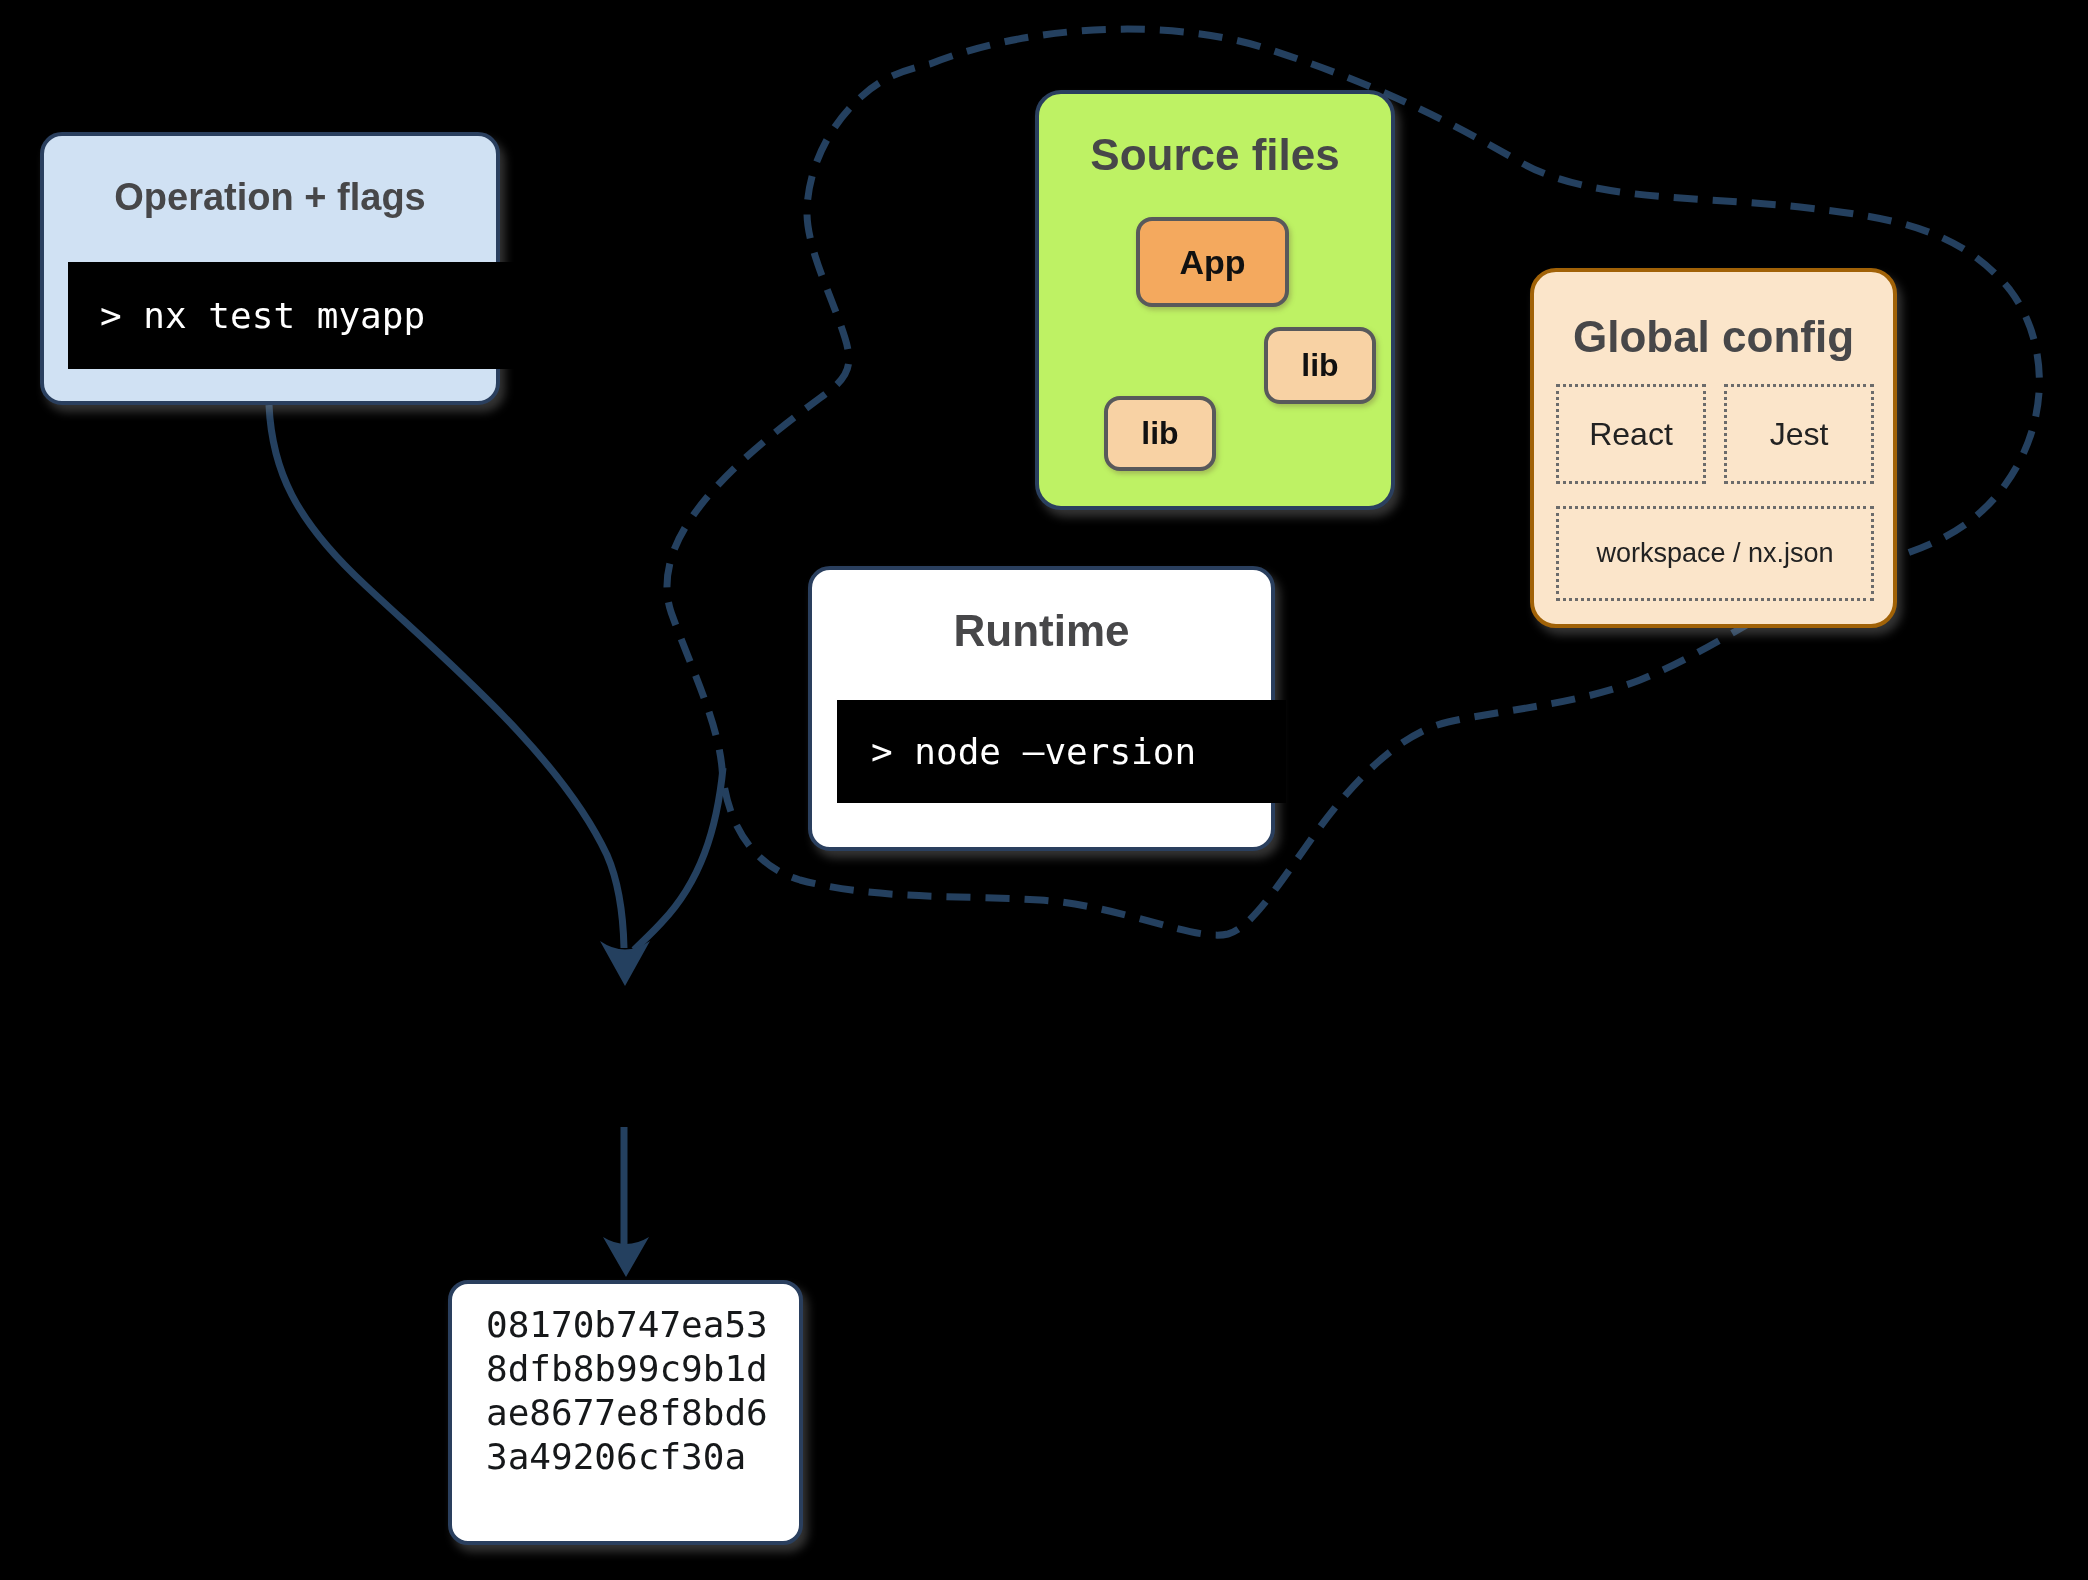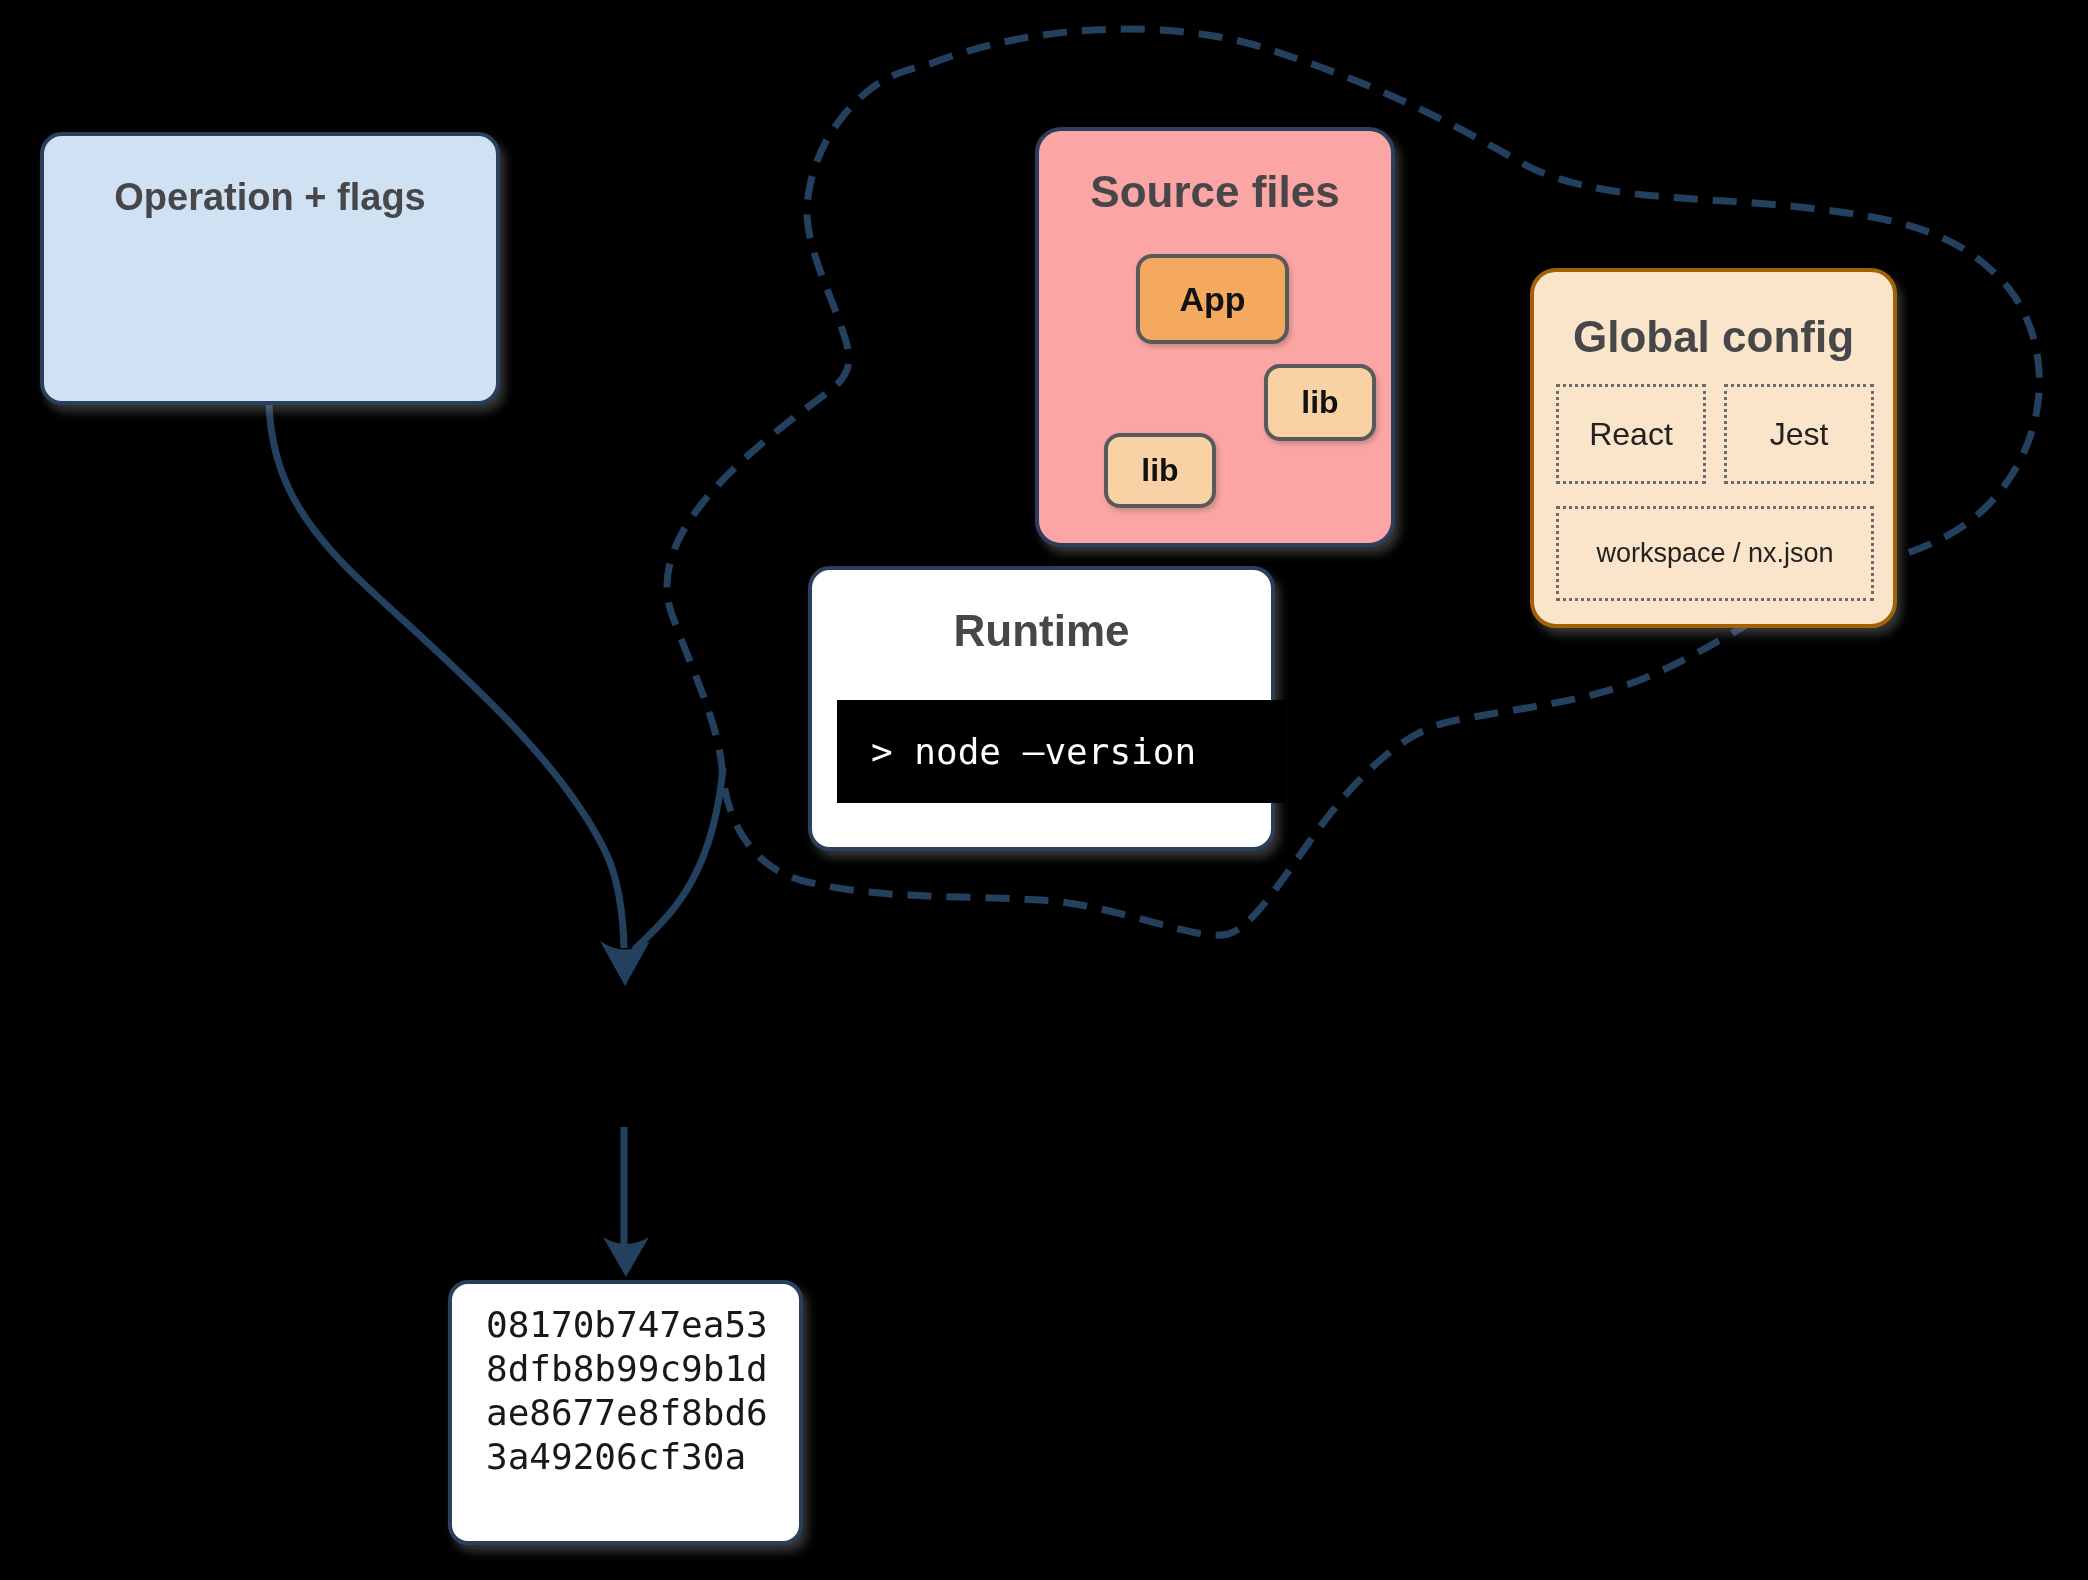--- a/index.html
+++ b/index.html
@@ -8,21 +8,21 @@
   .box{position:absolute;box-sizing:border-box;border-radius:22px;}
   .shadow{box-shadow:5px 7px 10px rgba(150,150,150,0.35);}
   .title{text-align:center;font-weight:bold;color:#474749;}
   .terminal{position:absolute;background:#000;color:#fff;
             font-family:"DejaVu Sans Mono",monospace;display:flex;align-items:center;}
   
   .op-box{left:40px;top:132px;width:460px;height:273px;background:#d0e1f3;border:4px solid #2a3f5e;}
   .op-title{padding-top:40px;font-size:38px;}
   .op-term{left:24px;top:126px;width:416px;height:107px;font-size:36px;padding-left:32px;}
   
-  .src-box{left:1035px;top:90px;width:360px;height:420px;background:#fca5a5;border:4px solid #2a3f5e;border-radius:26px;margin-top:37px;}
+  .src-box{left:1035px;top:90px;width:360px;height:420px;background:#bef264;border:4px solid #2a3f5e;border-radius:26px;}
   .src-title{padding-top:36px;font-size:44px;}
   .node{position:absolute;box-sizing:border-box;border:4px solid #58595b;border-radius:16px;
         display:flex;align-items:center;justify-content:center;font-weight:bold;color:#111;
         box-shadow:2px 3px 5px rgba(110,90,60,0.35);}
   .app-node{left:97px;top:123px;width:153px;height:90px;background:#f4a95e;font-size:34px;}
   .lib-right{left:225px;top:233px;width:112px;height:77px;background:#f8d2a4;font-size:32px;}
   .lib-left{left:65px;top:302px;width:112px;height:75px;background:#f8d2a4;font-size:32px;}
   
   .glob-box{left:1530px;top:268px;width:367px;height:360px;background:#fbe5ca;border:4px solid #a16207;border-radius:26px;}
   .glob-title{padding-top:40px;font-size:44px;}
@@ -87,20 +87,23 @@
     <path d="M 626 1277 L 603 1237 Q 626 1251 649 1237 Z" fill="#24405f"></path>
 
     <path d="M 1287 247 C 1312 252 1323 268 1319 296" fill="none" stroke="#58595b" stroke-width="4"></path>
     <path d="M 1316 321 L 1301 293 L 1331 297 Z" fill="#58595b"></path>
     <path d="M 1208 307 C 1206 333 1196 352 1174 370" fill="none" stroke="#58595b" stroke-width="4"></path>
     <path d="M 1159 389 L 1160 360 L 1185 375 Z" fill="#58595b"></path>
   </svg>
 
   <div class="box shadow op-box">
     <div class="title op-title">Operation + flags</div>
+    <div class="terminal op-term">
+      <span>&gt; nx test myapp</span>
+    </div>
   </div>
 
   <div class="box shadow src-box">
     <div class="title src-title">Source files</div>
     <div class="node app-node">
       <span>App</span>
     </div>
     <div class="node lib-right">
       <span>lib</span>
     </div>

